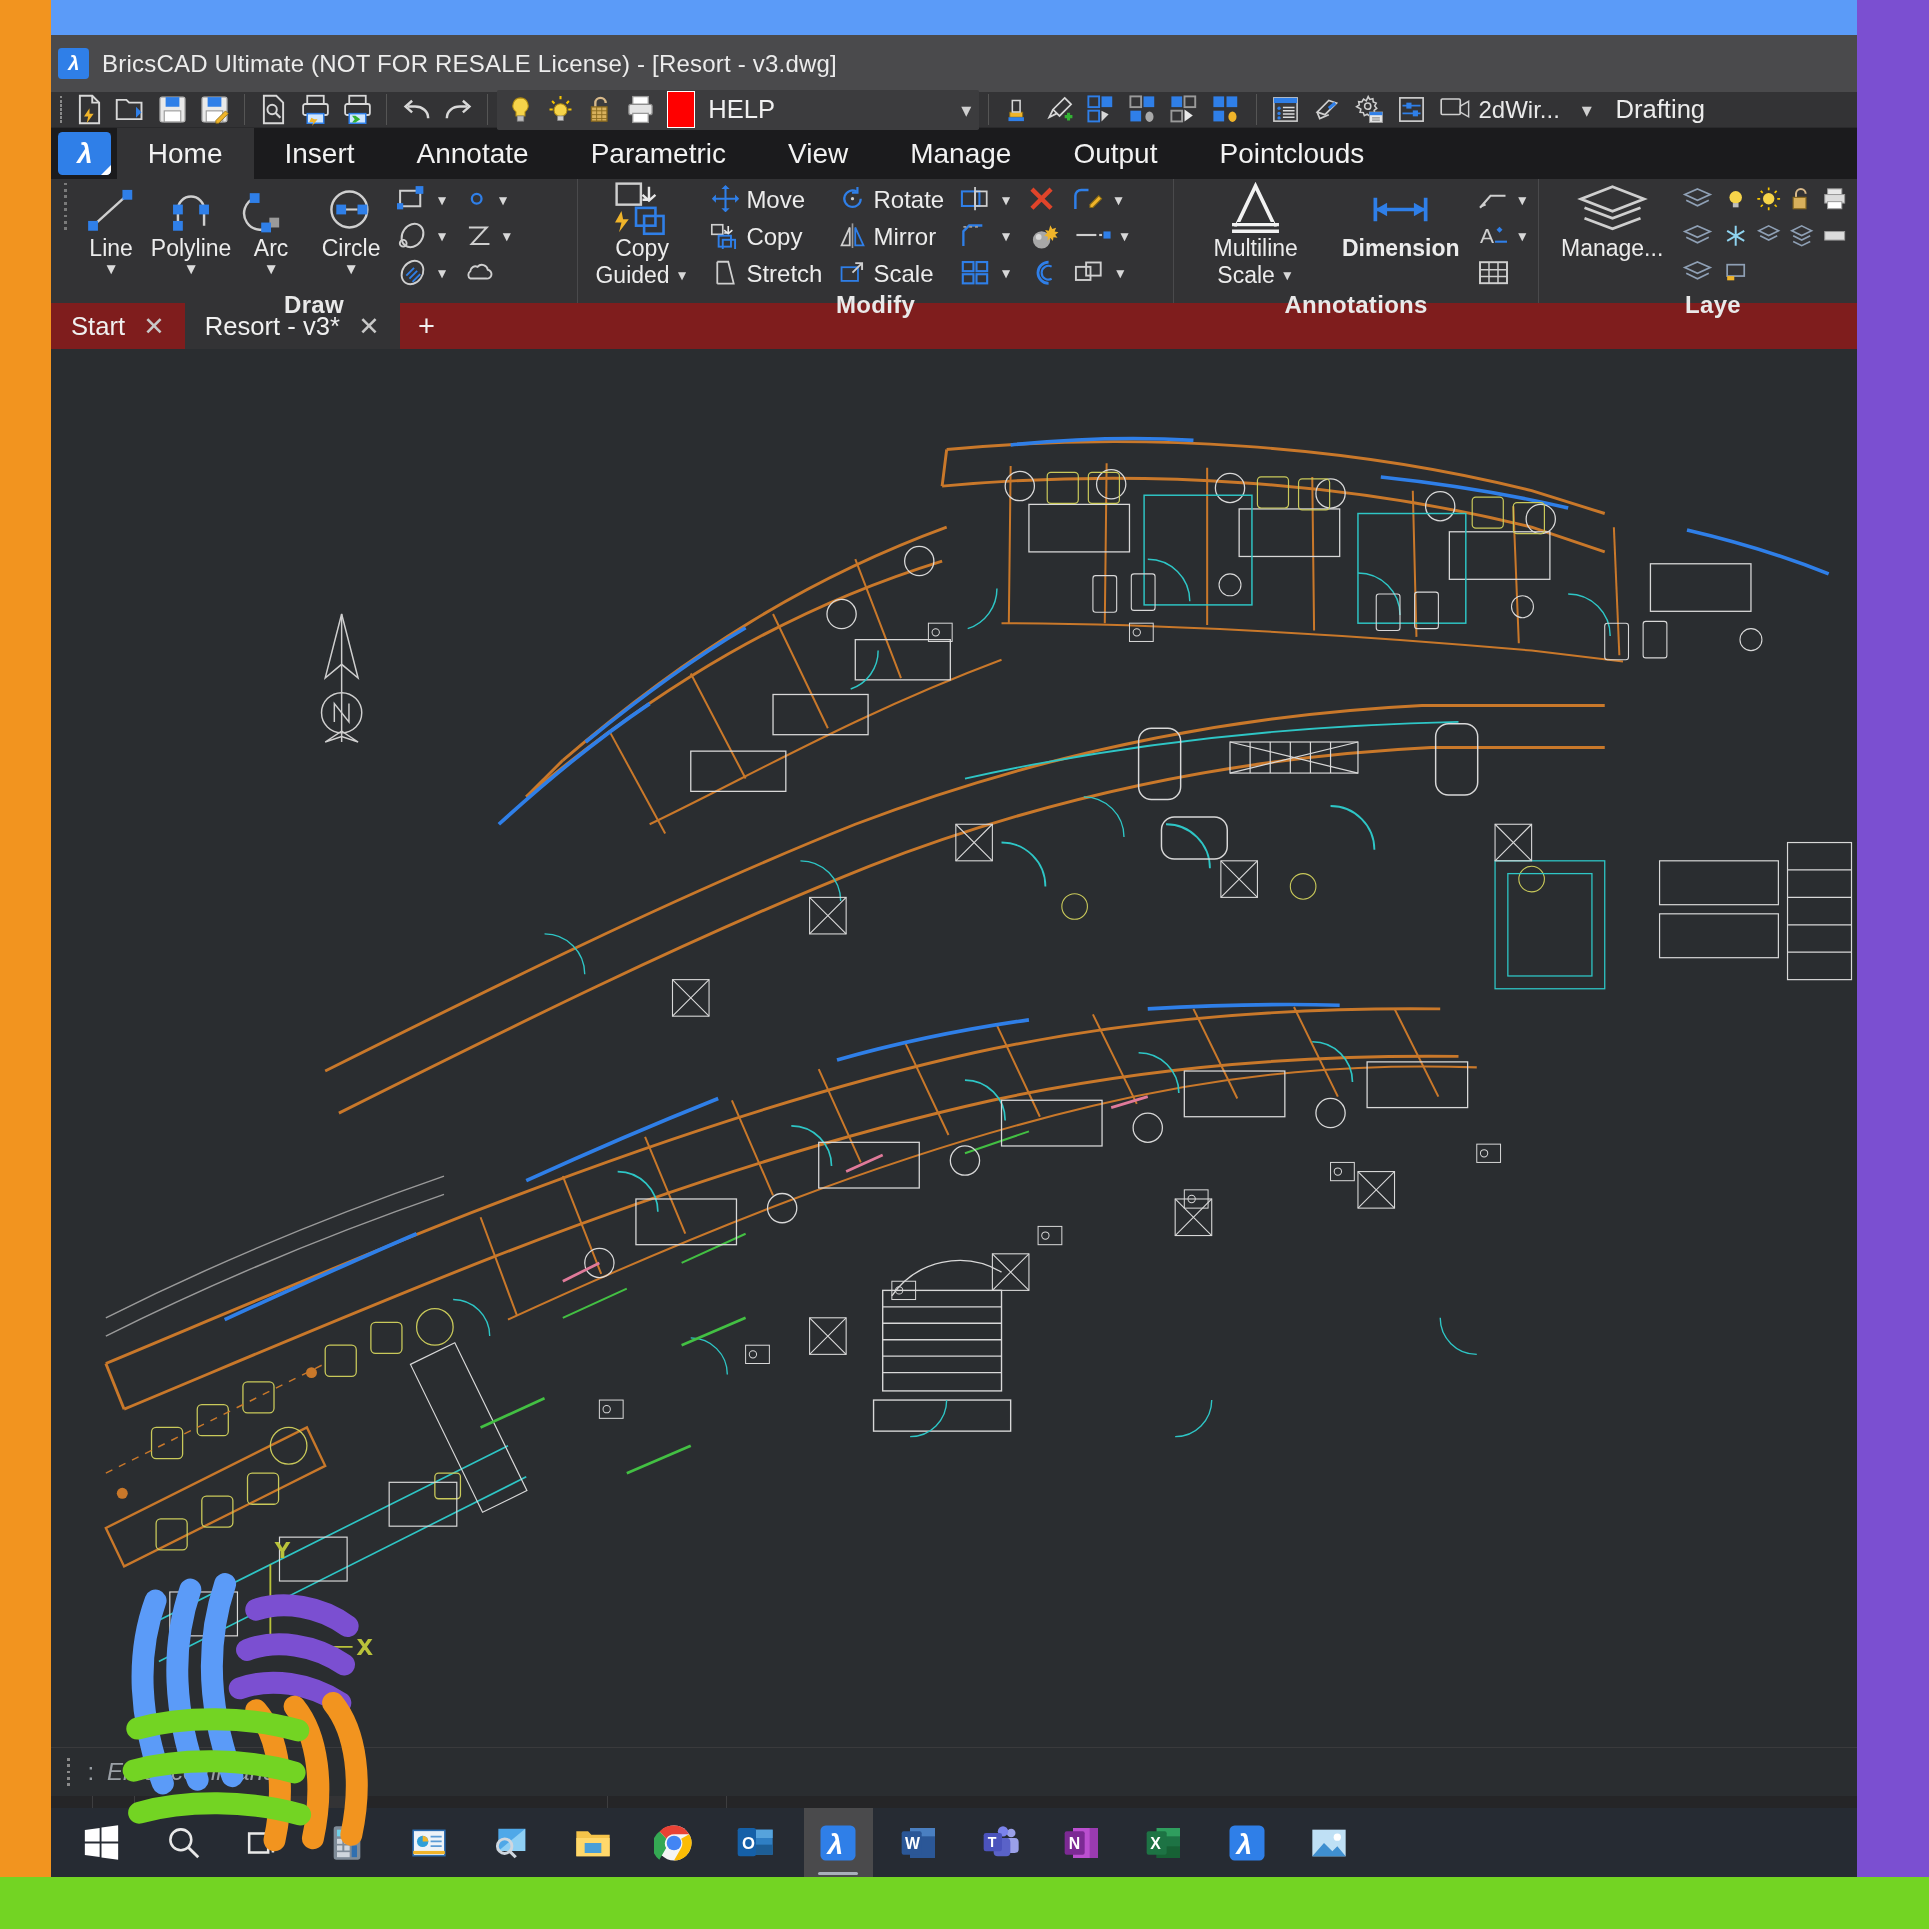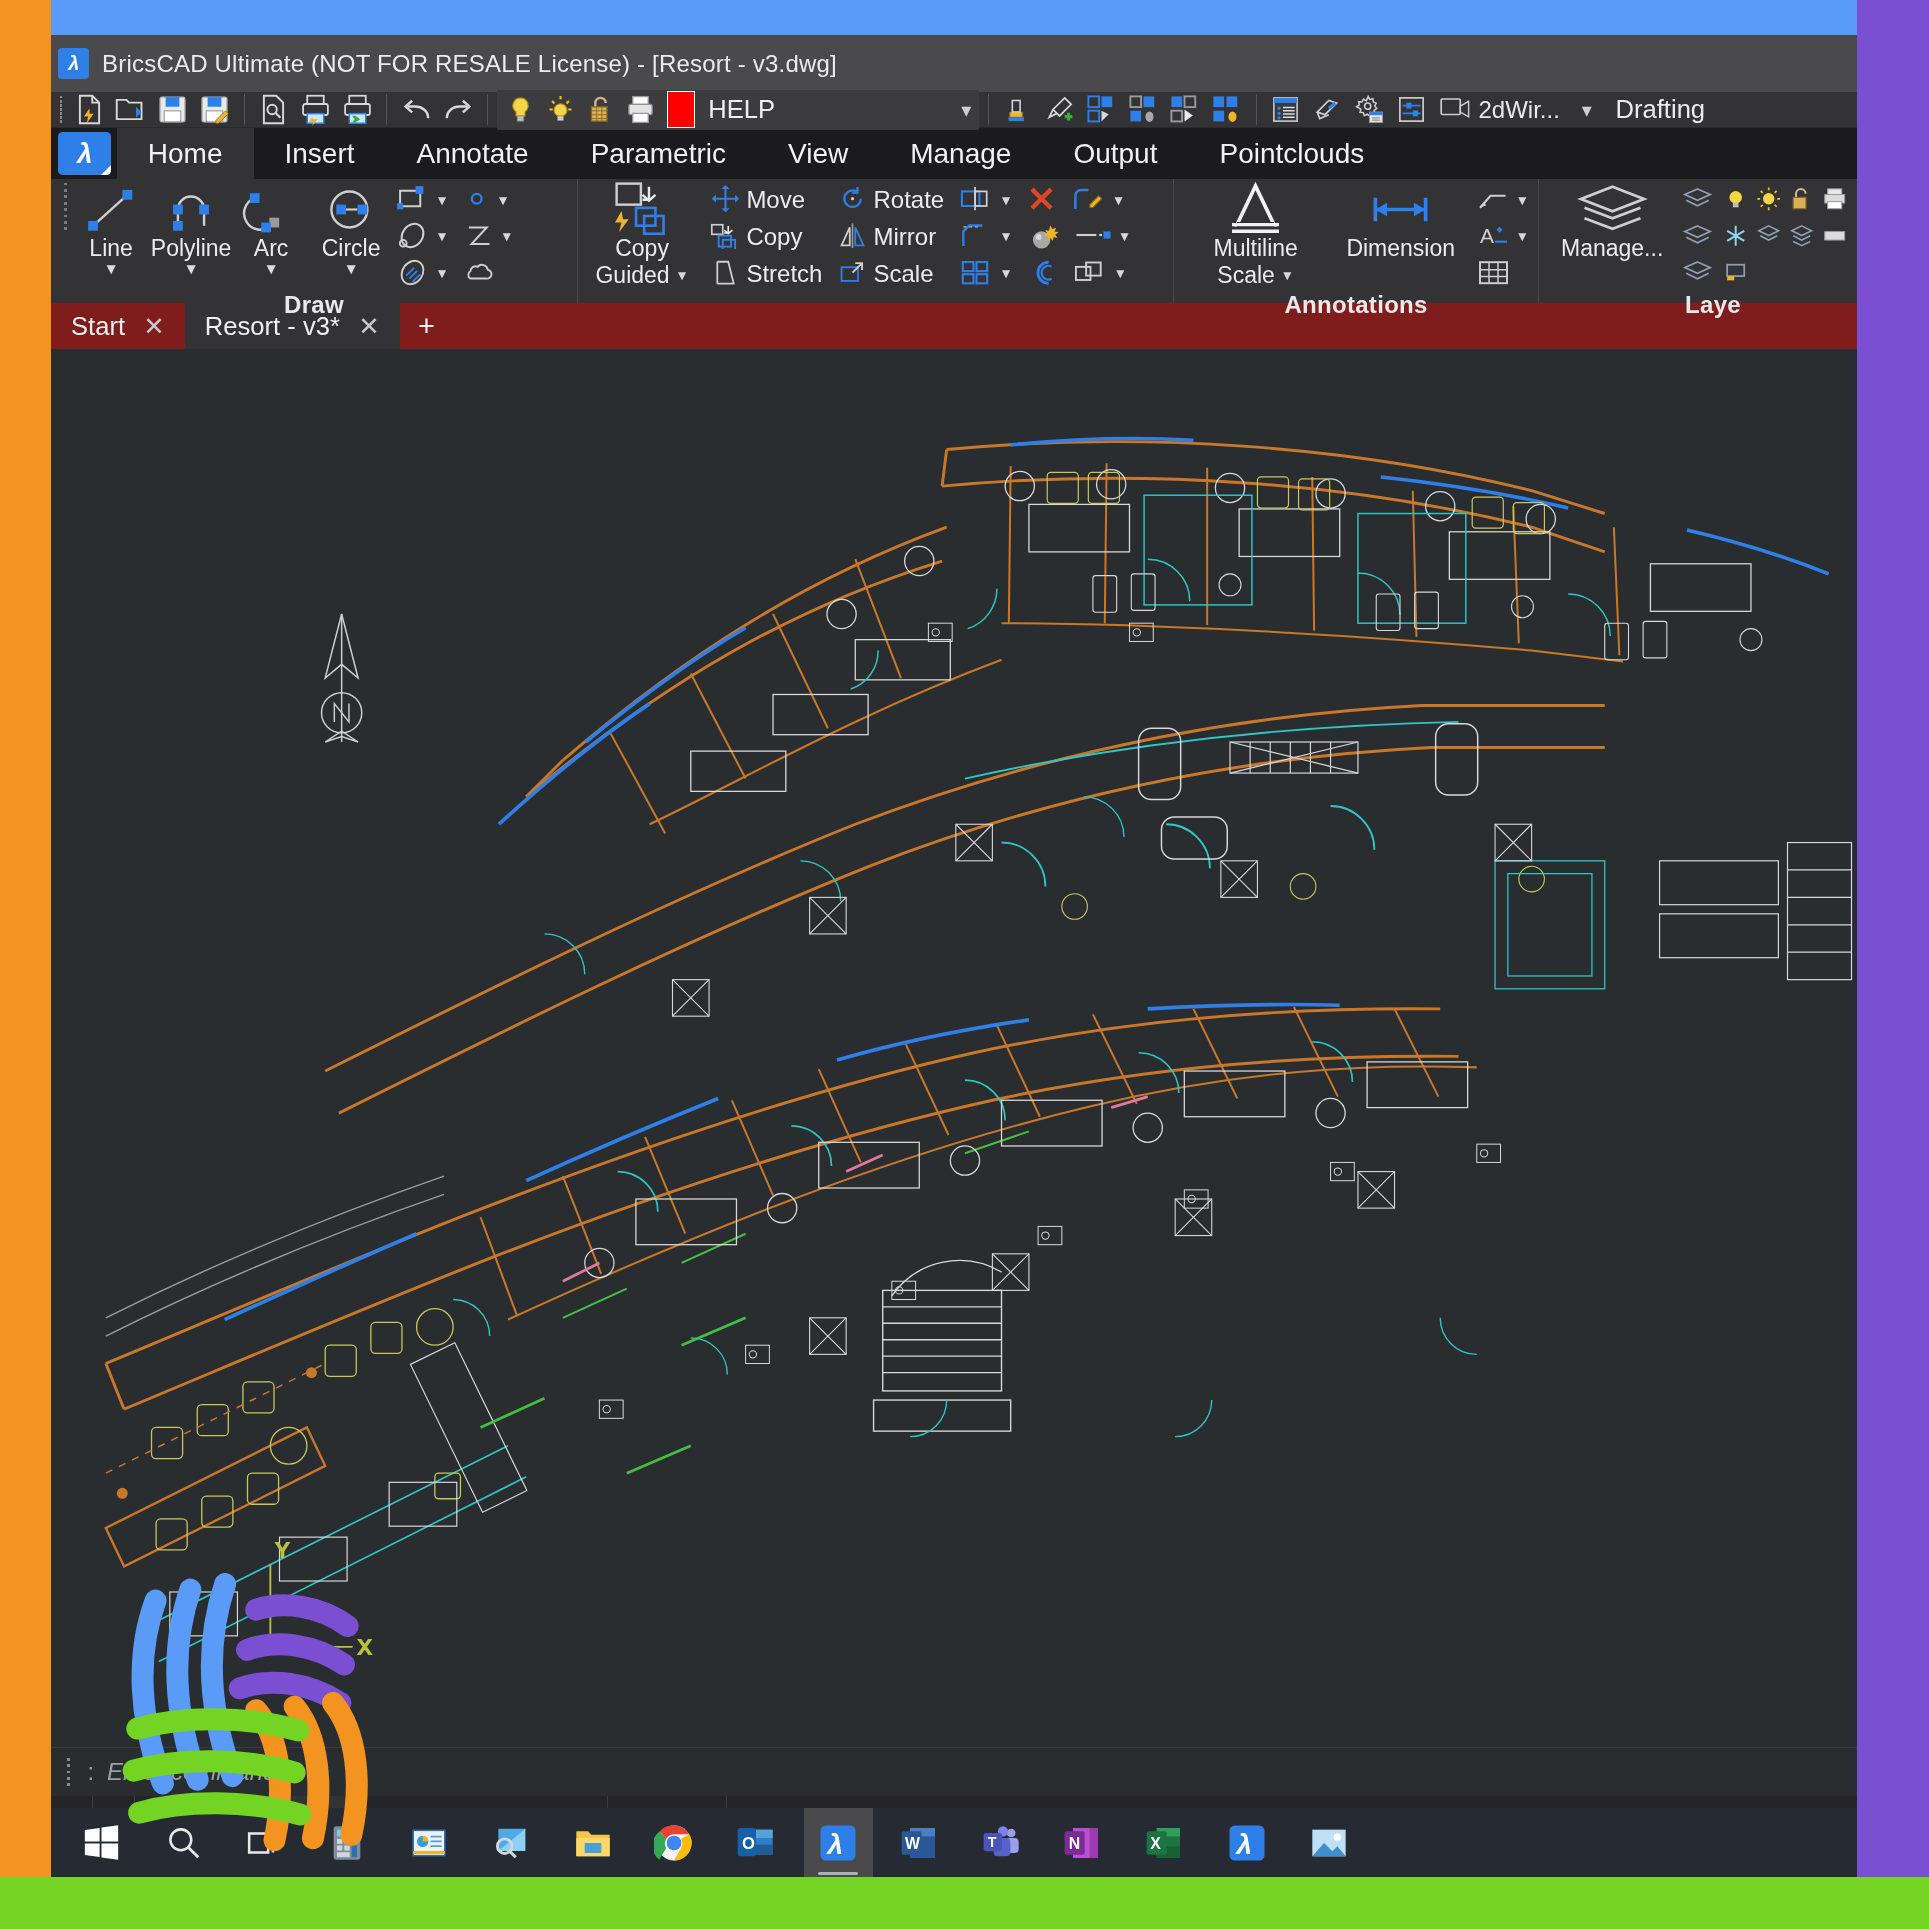--- a/index.html
+++ b/index.html
@@ -708,40 +708,41 @@
               <span style="margin-left:9.1px;">
                 <svg width="35" height="27.4" viewBox="0 0 24 18">
                   <rect x="2" y="5" width="10" height="9" fill="none" stroke="#cfcfcf" stroke-width="1.3"></rect>
                   <rect x="9" y="2" width="10" height="9" fill="none" stroke="#cfcfcf" stroke-width="1.3"></rect>
                 </svg>
               </span>
               <span class="mini-caret">▼</span>
             </div>
           </div>
         </div>
+        <div class="panel-title">Modify</div>
       </div>
 
       <div class="panel" style="width:365px;">
         <div class="panel-body" style="justify-content:center;">
           <div class="bigbtn" style="width:146px;">
             <div class="glyph">
               <svg width="79" height="57" viewBox="0 0 46 34">
                 <path d="M23 3L12 26h22z" fill="none" stroke="#f2f2f2" stroke-width="2.2"></path>
                 <path d="M12 26h22" stroke="#2a2d30" stroke-width="3"></path>
                 <path d="M9 26h28M9 30h28" stroke="#f2f2f2" stroke-width="2"></path>
               </svg>
             </div>
             <span class="lbl">Multiline</span>
             <span class="lbl" style="display:flex;align-items:center;gap:5.5px;">
               <span>Scale</span>
               <span class="mini-caret">▼</span>
             </span>
           </div>
 
-          <div class="bigbtn" style="width:146px;">
+          <div class="bigbtn" style="width:146px;font-weight:bold;">
             <div class="glyph">
               <svg width="79" height="57" viewBox="0 0 46 34">
                 <path d="M8 17h30" stroke="#2f7fe8" stroke-width="2.2"></path>
                 <path d="M8 10v14M38 10v14" stroke="#2f7fe8" stroke-width="2.2"></path>
                 <path d="M8 17l7-4v8zM38 17l-7-4v8z" fill="#2f7fe8"></path>
               </svg>
             </div>
             <span class="lbl">Dimension</span>
           </div>
 

